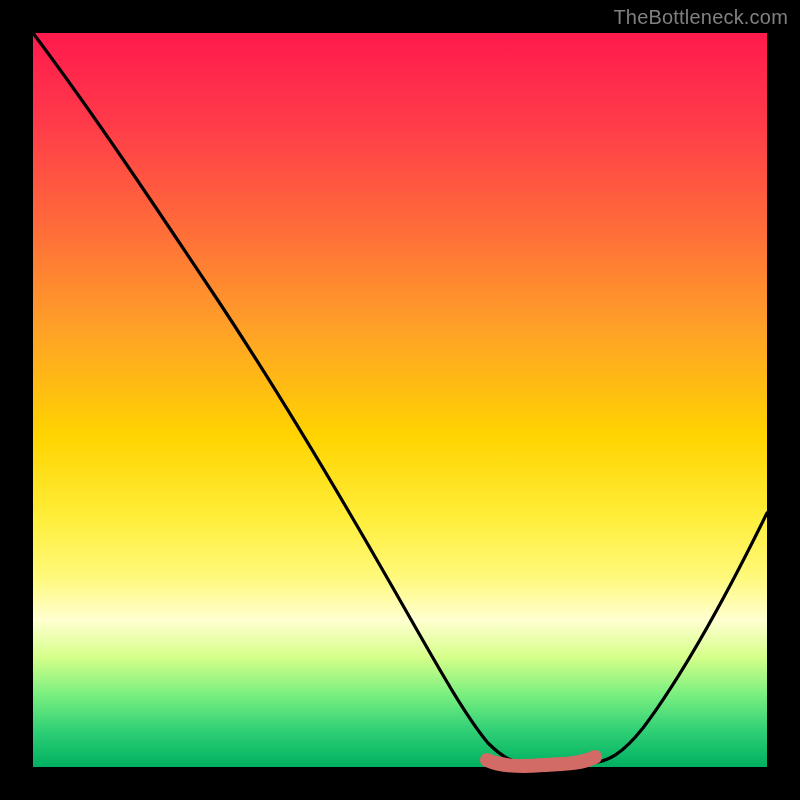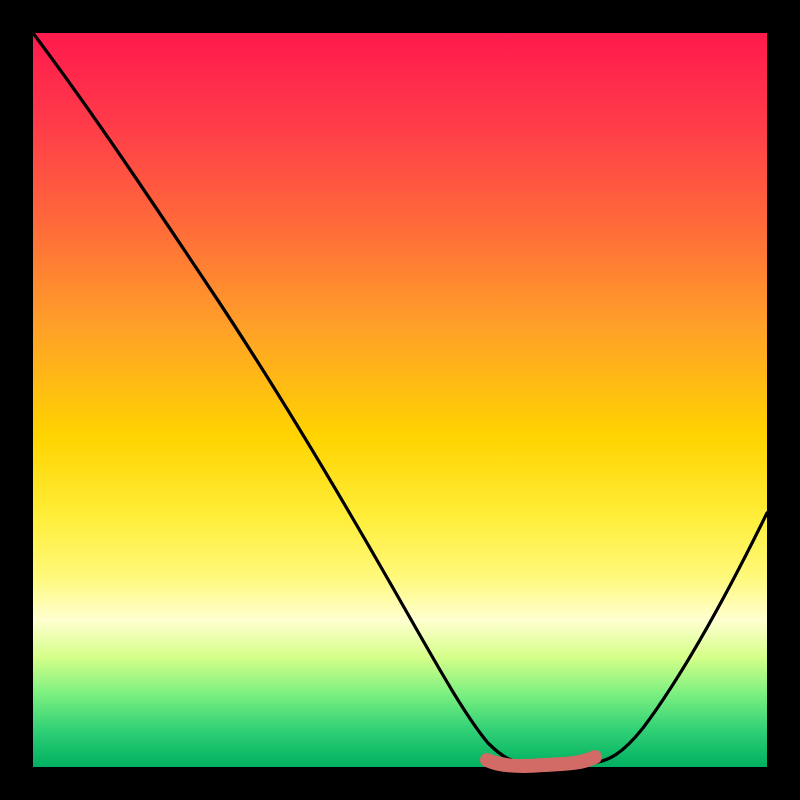--- a/index.html
+++ b/index.html
@@ -68,13 +68,14 @@
              C 400 625, 430 680, 455 710
              C 470 725, 480 730, 495 730
              L 555 730
              C 575 730, 590 720, 610 695
              C 640 655, 680 590, 734 480" fill="none" stroke="#000" stroke-width="3.2" stroke-linecap="round" stroke-linejoin="round"></path>
     <path d="M 454 727
              C 470 734, 490 734, 510 732
              C 530 731, 548 731, 562 724" fill="none" stroke="#d26a66" stroke-width="14" stroke-linecap="round" stroke-linejoin="round"></path>
   </svg>
 
+  <div class="watermark">TheBottleneck.com</div>
 </div>
 
 </body></html>

